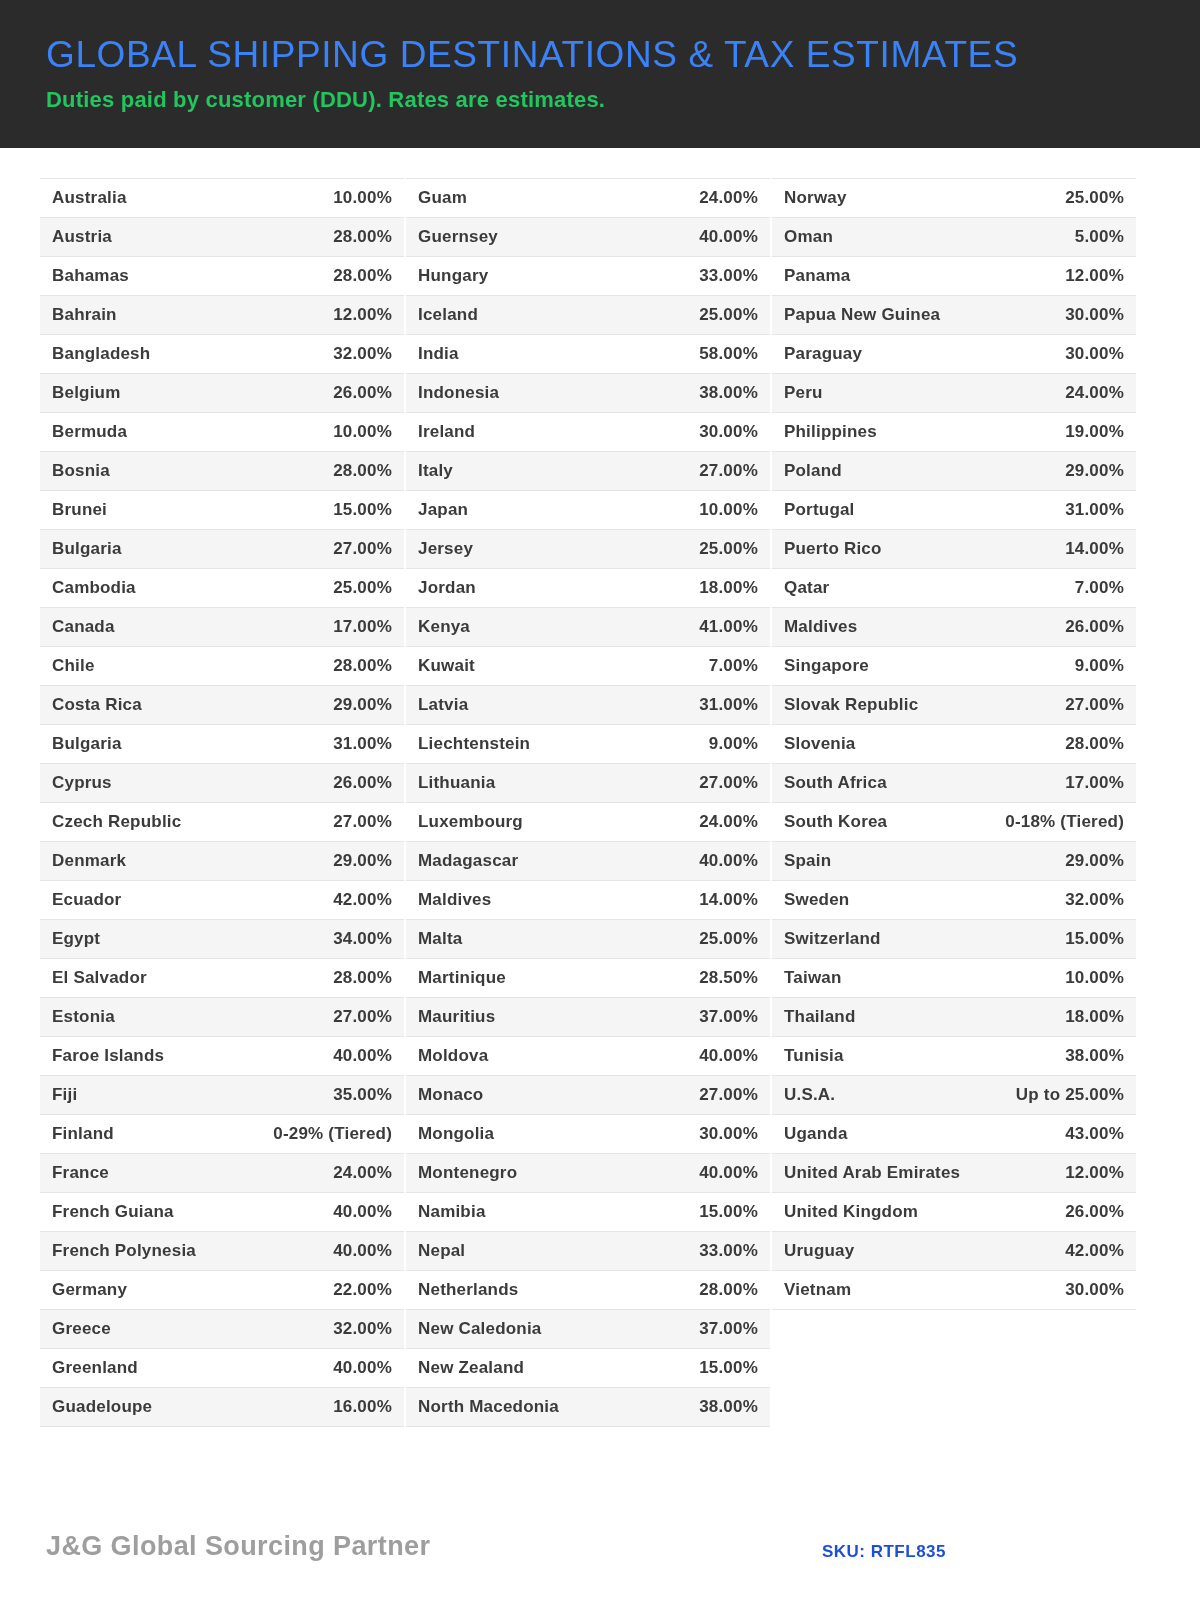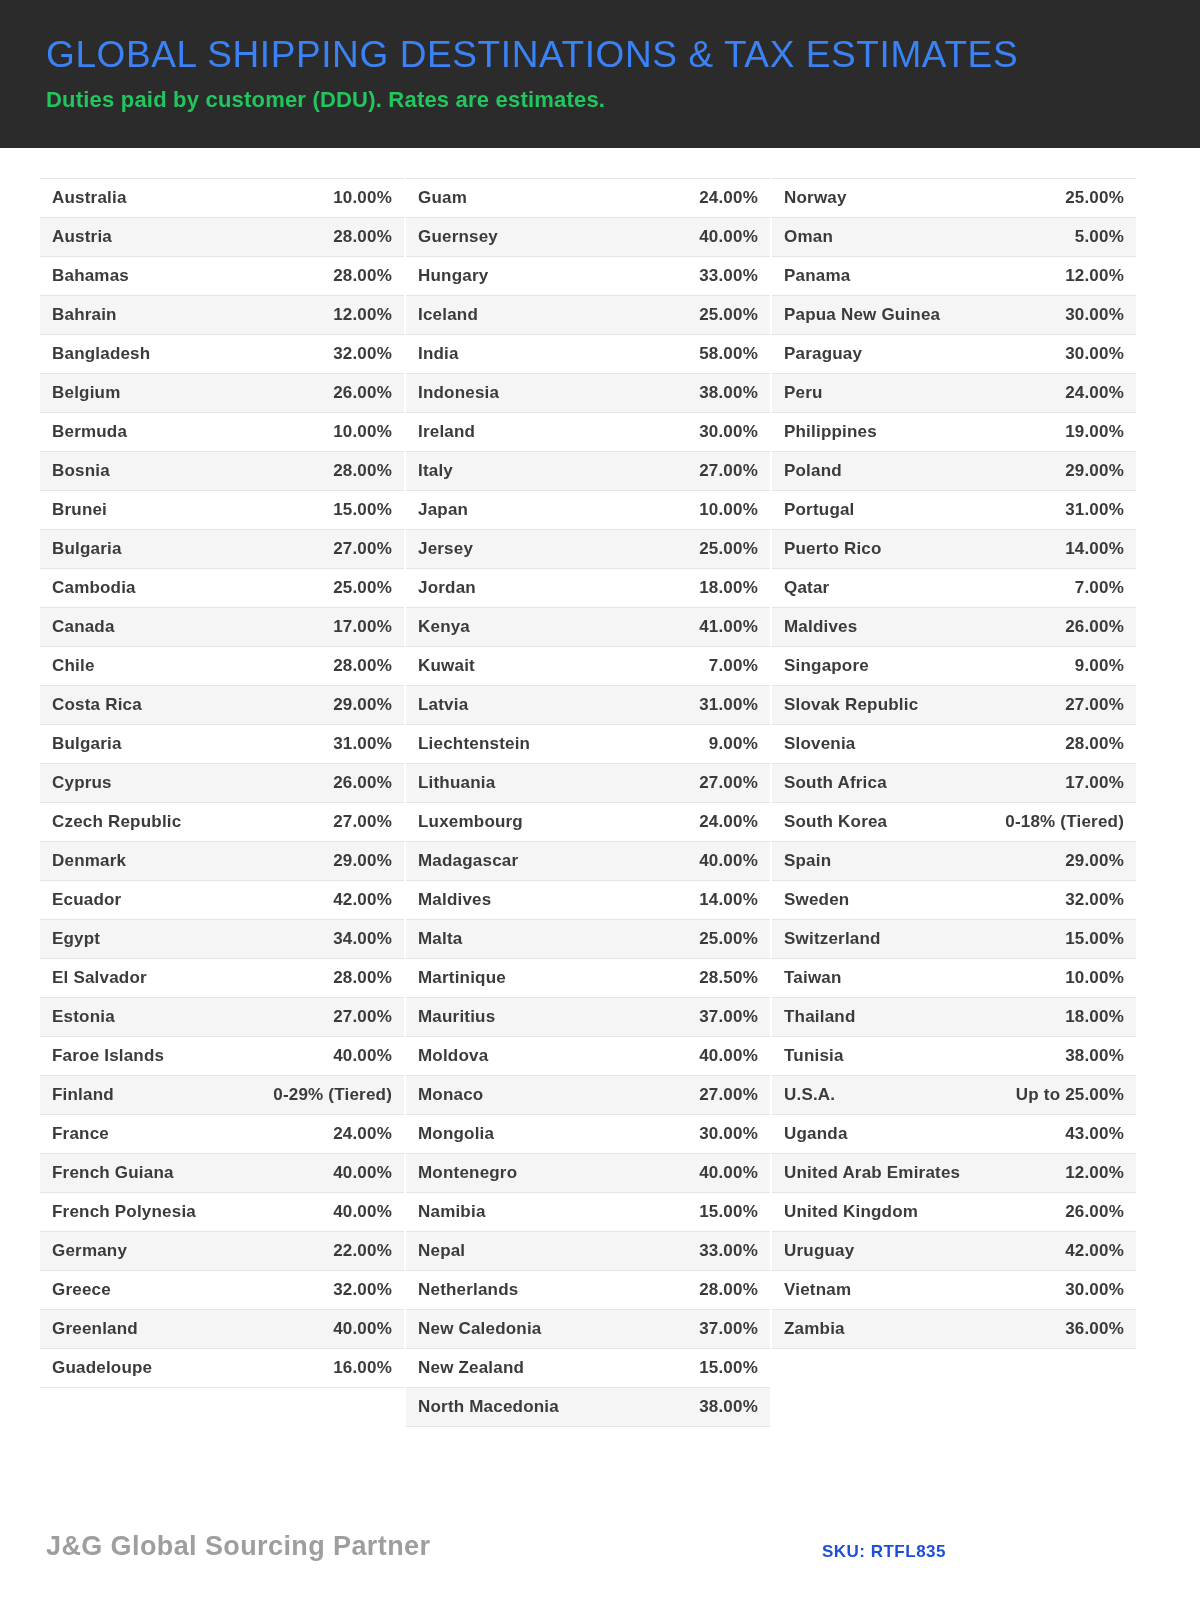--- a/index.html
+++ b/index.html
@@ -185,20 +185,24 @@
       </div>
       <div class="row">
         <span class="country">Estonia</span>
         <span class="rate">27.00%</span>
       </div>
       <div class="row">
         <span class="country">Faroe Islands</span>
         <span class="rate">40.00%</span>
       </div>
       <div class="row">
+        <span class="country">Fiji</span>
+        <span class="rate">35.00%</span>
+      </div>
+      <div class="row">
         <span class="country">Finland</span>
         <span class="rate">0-29% (Tiered)</span>
       </div>
       <div class="row">
         <span class="country">France</span>
         <span class="rate">24.00%</span>
       </div>
       <div class="row">
         <span class="country">French Guiana</span>
         <span class="rate">40.00%</span>
@@ -463,24 +467,20 @@
         <span class="country">United Kingdom</span>
         <span class="rate">26.00%</span>
       </div>
       <div class="row">
         <span class="country">Uruguay</span>
         <span class="rate">42.00%</span>
       </div>
       <div class="row">
         <span class="country">Vietnam</span>
         <span class="rate">30.00%</span>
-      </div>
-      <div class="row">
-        <span class="country">Zambia</span>
-        <span class="rate">36.00%</span>
       </div>
     </div>
 </div>
 
 <div class="footer">
   <div class="brand">J&amp;G Global Sourcing Partner</div>
   <div class="sku">SKU: RTFL835</div>
 </div>
 
 </body></html>

